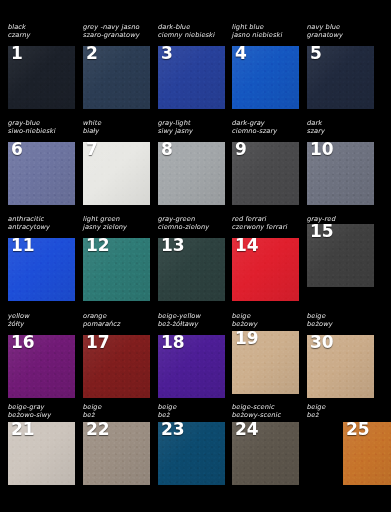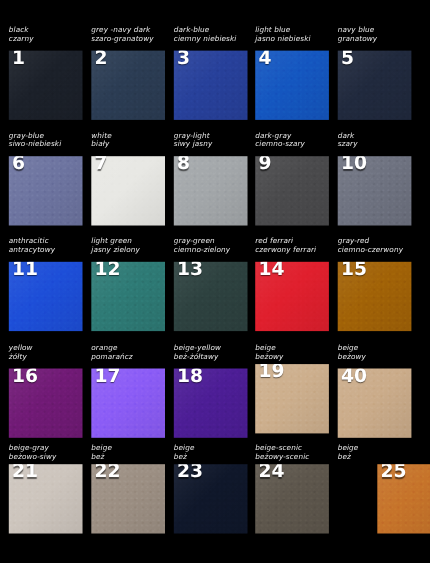--- a/index.html
+++ b/index.html
@@ -85,21 +85,21 @@
         <span class="label-pl">czarny</span>
       </div>
       <div class="swatch" style="top: 22px; background: rgb(27, 32, 41);">
         <div class="grain"></div>
         <div class="sheen"></div>
         <div class="num">1</div>
       </div>
     </div>
     <div class="cell" style="left: 83px; top: 24px;">
       <div class="labels">
-        <span class="label-en">grey -navy dark</span>
+        <span class="label-en">grey -navy jasno</span>
         <span class="label-pl">szaro-granatowy</span>
       </div>
       <div class="swatch" style="top: 22px; background: rgb(43, 60, 83);">
         <div class="grain"></div>
         <div class="sheen"></div>
         <div class="num">2</div>
       </div>
     </div>
     <div class="cell" style="left: 158px; top: 24px;">
       <div class="labels">
@@ -231,21 +231,21 @@
         <div class="grain"></div>
         <div class="sheen"></div>
         <div class="num">14</div>
       </div>
     </div>
     <div class="cell" style="left: 307px; top: 216px;">
       <div class="labels">
         <span class="label-en">gray-red</span>
         <span class="label-pl">ciemno-czerwony</span>
       </div>
-      <div class="swatch" style="top: 22px; background: #a16207;">
+      <div class="swatch" style="top: 8px; background: #404040;">
         <div class="grain"></div>
         <div class="sheen"></div>
         <div class="num">15</div>
       </div>
     </div>
     <div class="cell" style="left: 8px; top: 313px;">
       <div class="labels">
         <span class="label-en">yellow</span>
         <span class="label-pl">żółty</span>
       </div>
@@ -253,21 +253,21 @@
         <div class="grain"></div>
         <div class="sheen"></div>
         <div class="num">16</div>
       </div>
     </div>
     <div class="cell" style="left: 83px; top: 313px;">
       <div class="labels">
         <span class="label-en">orange</span>
         <span class="label-pl">pomarańcz</span>
       </div>
-      <div class="swatch" style="top: 22px; background: #8b5cf6;">
+      <div class="swatch" style="top: 22px; background: #7f1d1d;">
         <div class="grain"></div>
         <div class="sheen"></div>
         <div class="num">17</div>
       </div>
     </div>
     <div class="cell" style="left: 158px; top: 313px;">
       <div class="labels">
         <span class="label-en">beige-yellow</span>
         <span class="label-pl">beż-żółtawy</span>
       </div>
@@ -289,21 +289,21 @@
       </div>
     </div>
     <div class="cell" style="left: 307px; top: 313px;">
       <div class="labels">
         <span class="label-en">beige</span>
         <span class="label-pl">beżowy</span>
       </div>
       <div class="swatch" style="top: 22px; background: rgb(203, 172, 138);">
         <div class="grain"></div>
         <div class="sheen"></div>
-        <div class="num">40</div>
+        <div class="num">30</div>
       </div>
     </div>
     <div class="cell" style="left: 8px; top: 404px;">
       <div class="labels">
         <span class="label-en">beige-gray</span>
         <span class="label-pl">beżowo-siwy</span>
       </div>
       <div class="swatch" style="top: 18px; background: rgb(205, 197, 189);">
         <div class="grain"></div>
         <div class="sheen"></div>
@@ -319,21 +319,21 @@
         <div class="grain"></div>
         <div class="sheen"></div>
         <div class="num">22</div>
       </div>
     </div>
     <div class="cell" style="left: 158px; top: 404px;">
       <div class="labels">
         <span class="label-en">beige</span>
         <span class="label-pl">beż</span>
       </div>
-      <div class="swatch" style="top: 18px; background: #0f172a; text-align: center;">
+      <div class="swatch" style="top: 18px; background: #0c4a6e; text-align: center;">
         <div class="grain"></div>
         <div class="sheen"></div>
         <div class="num">23</div>
       </div>
     </div>
     <div class="cell" style="left: 232px; top: 404px;">
       <div class="labels">
         <span class="label-en">beige-scenic</span>
         <span class="label-pl">beżowy-scenic</span>
       </div>

